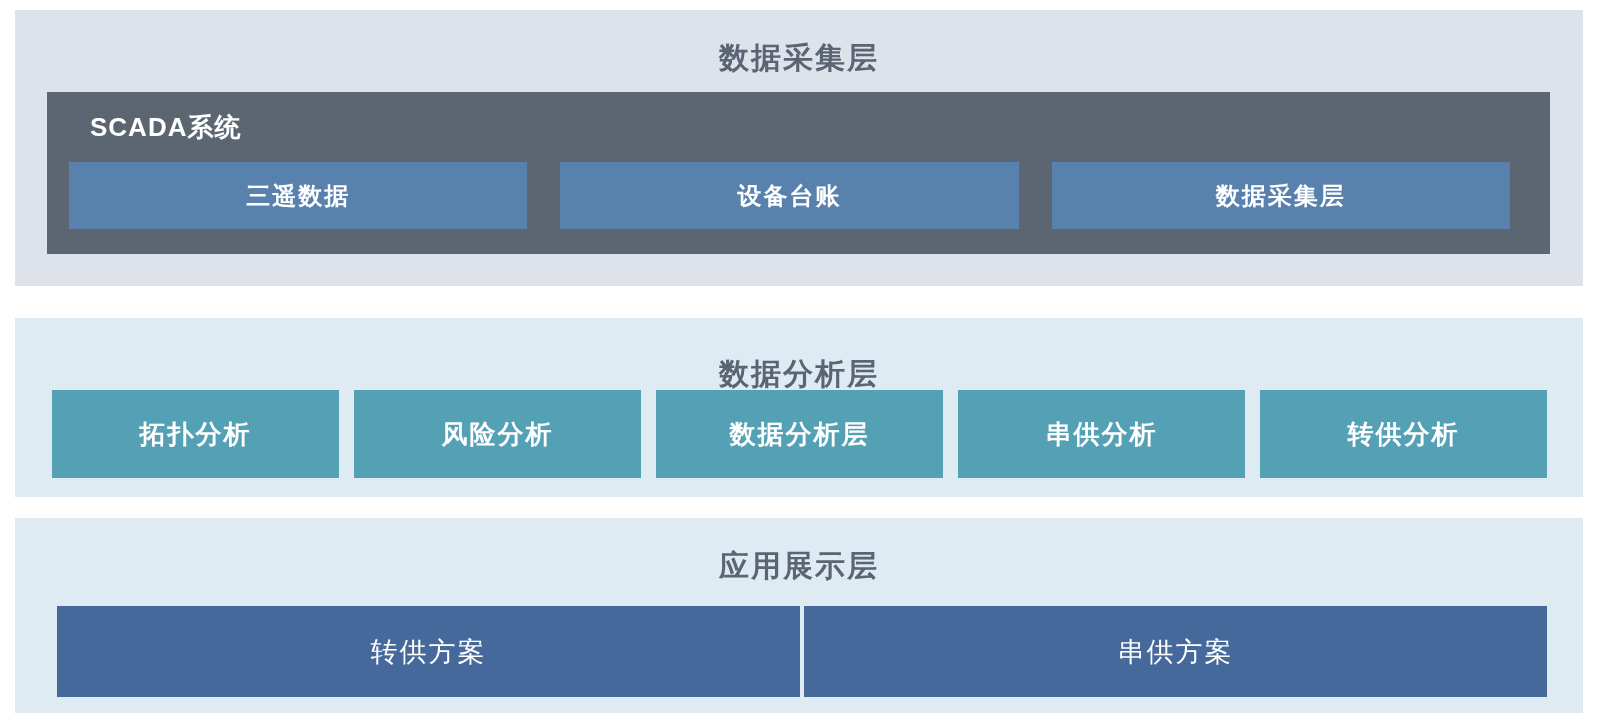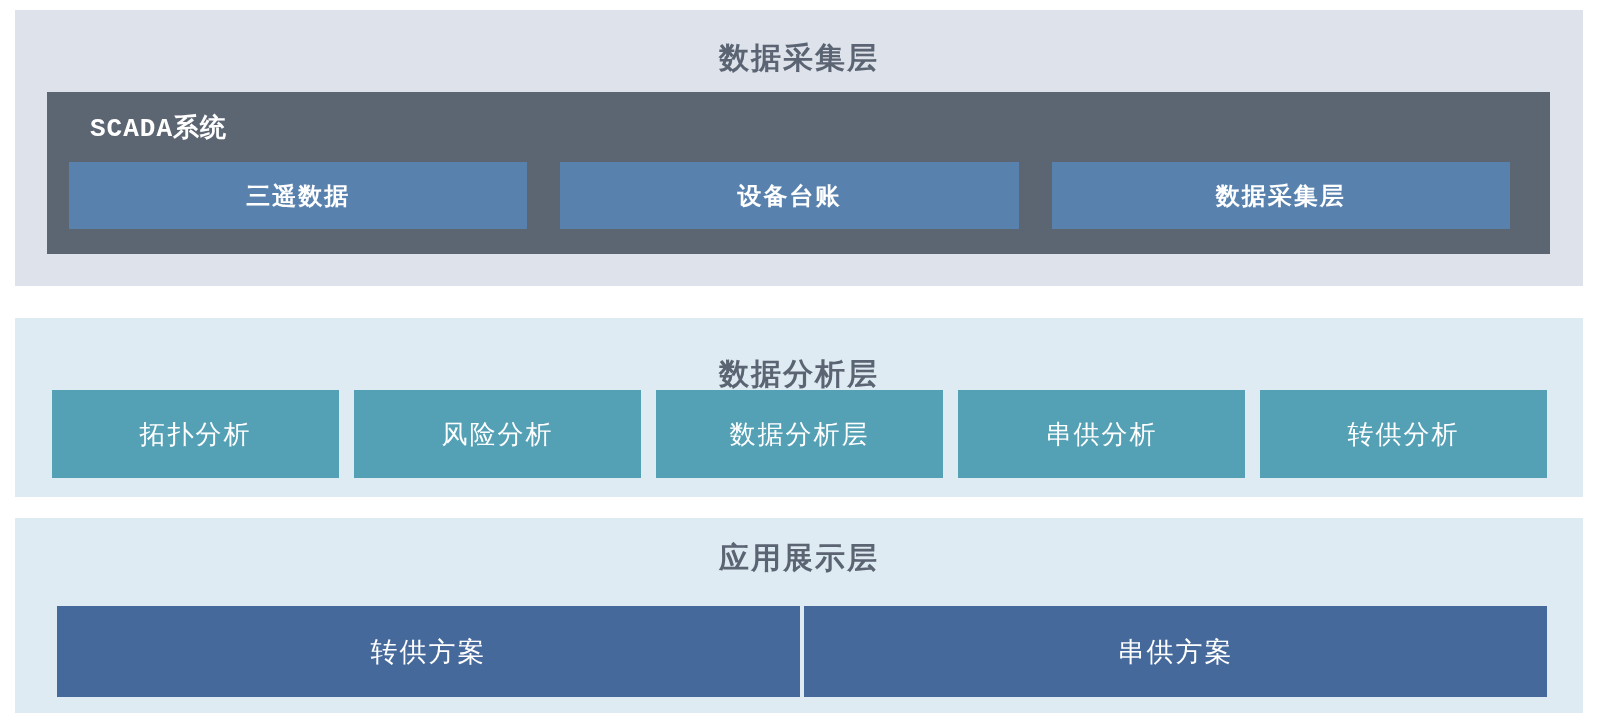--- a/index.html
+++ b/index.html
@@ -43,21 +43,20 @@
     background: #5c6572;
   }
   .scada-label {
     position: absolute;
     left: 43px;
     top: 18px;
     font-size: 26px;
     font-weight: bold;
     color: #ffffff;
     letter-spacing: 1px;
-    font-family: Liberation Mono, monospace;
   }
   .scada-items {
     position: absolute;
     left: 22px;
     right: 40px;
     top: 70px;
     height: 67px;
     display: flex;
     gap: 33px;
   }
@@ -88,31 +87,31 @@
     display: flex;
     gap: 15px;
   }
   .analysis-item {
     flex: 1;
     background: #54a0b5;
     display: flex;
     align-items: center;
     justify-content: center;
     font-size: 26px;
-    font-weight: normal;
+    font-weight: bold;
     color: #ffffff;
     letter-spacing: 2px;
   }
   
   .layer--display {
     top: 518px;
     height: 195px;
     background: #deebf2;
   }
-  .layer--display .layer-title { padding-top: 20px; }
+  .layer--display .layer-title { padding-top: 28px; }
   .display-items {
     position: absolute;
     left: 42px;
     right: 36px;
     top: 88px;
     height: 91px;
     display: flex;
     gap: 4px;
   }
   .display-item {

